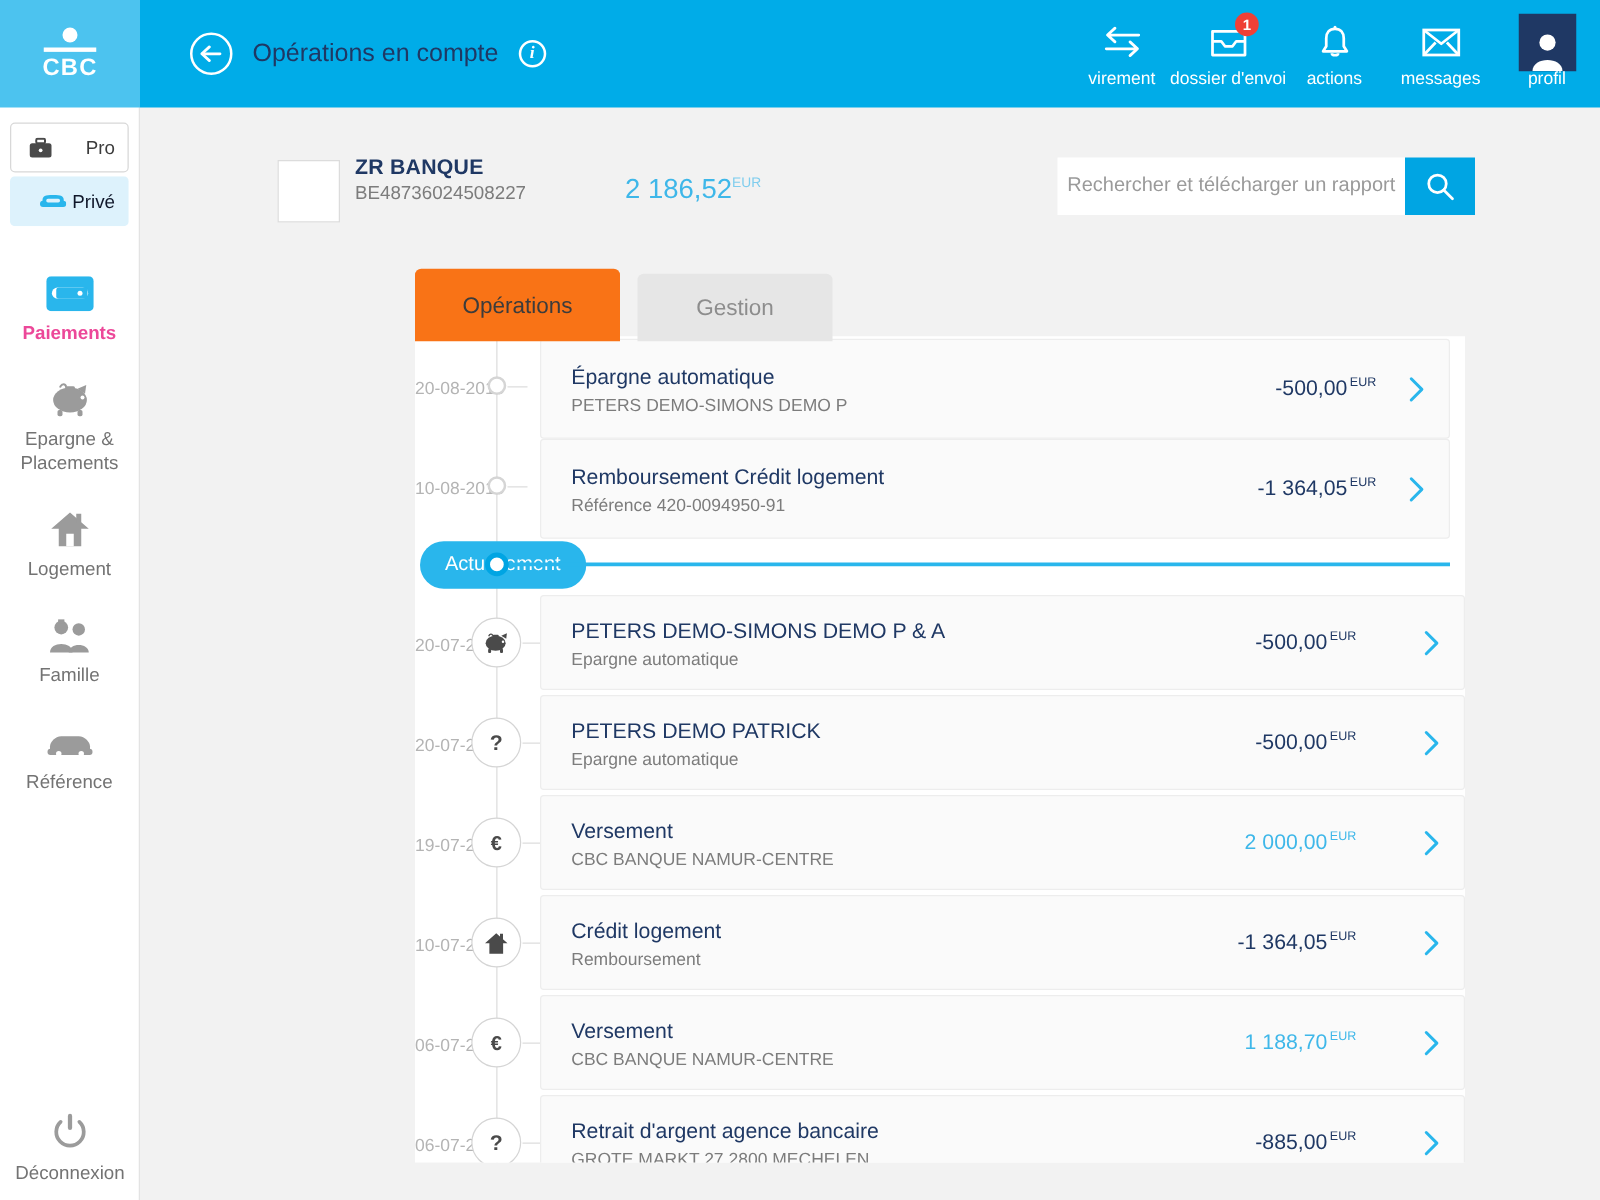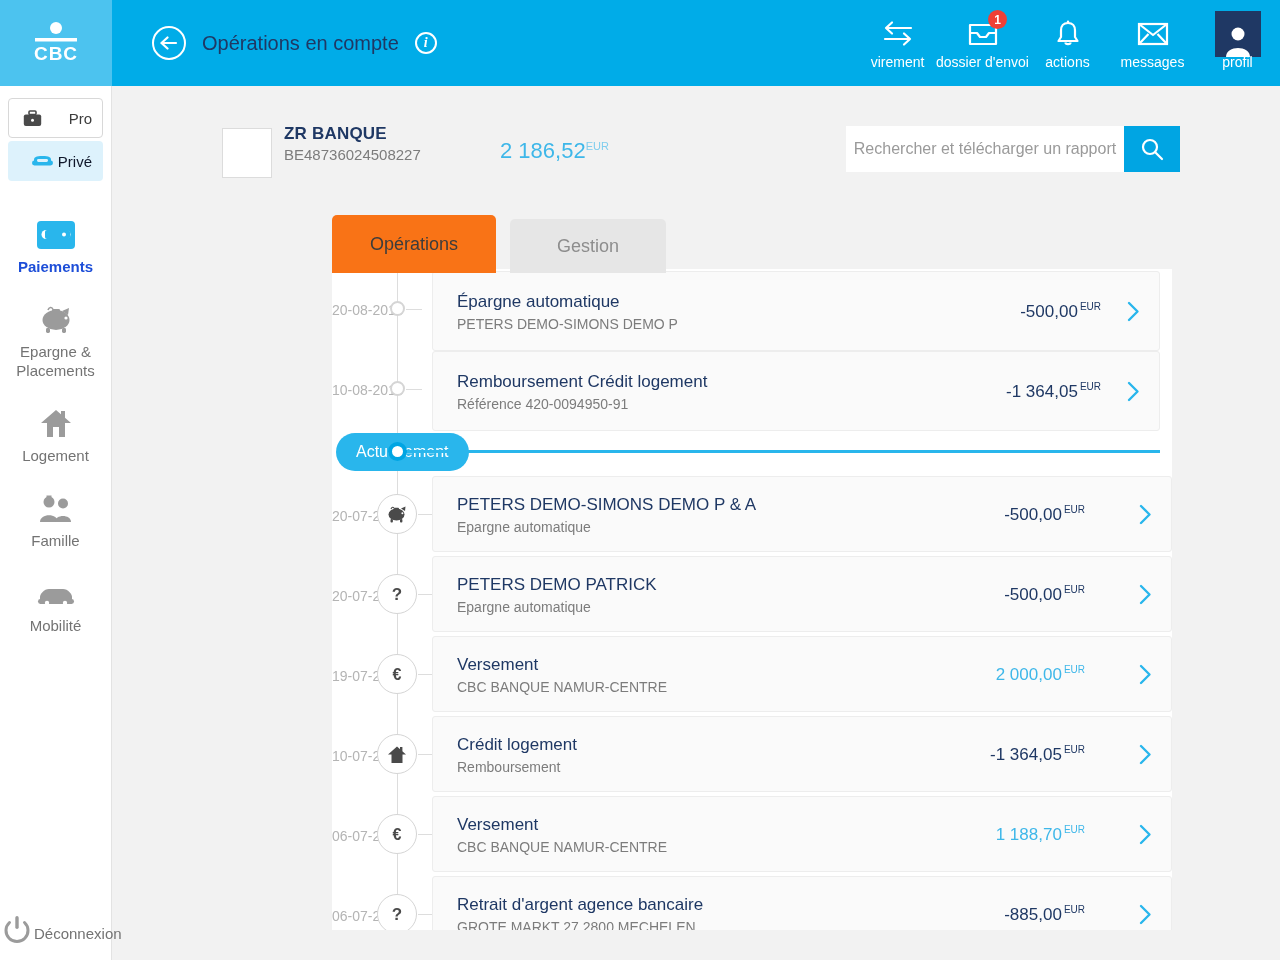--- a/index.html
+++ b/index.html
@@ -45,25 +45,25 @@
   .nav-list { margin-top: 22px; }
   .nav-item {
     display: flex; flex-direction: column; align-items: center;
     padding: 10px 2px 12px 2px;
     text-align: center;
   }
   .nav-icon { height: 36px; display: flex; align-items: flex-end; justify-content: center; }
   .nav-label {
     margin-top: 8px; font-size: 15px; color: #737373; line-height: 19px;
   }
-  .nav-item.active .nav-label { color: #1d4ed8; font-weight: bold; }
+  .nav-item.active .nav-label { color: #ec4899; font-weight: bold; }
 
   .logout {
     position: absolute; bottom: 12px; left: 0; width: 112px;
-    display: flex; flex-direction: row; align-items: center;
+    display: flex; flex-direction: column; align-items: center;
   }
   .logout .nav-label { margin-top: 6px; }
 
   
   .header {
     position: absolute; left: 112px; top: 0;
     width: 1168px; height: 86px;
     background: #00ace8;
   }
   .hdr-left {
@@ -327,21 +327,21 @@
 
       <div class="nav-item">
         <span class="nav-icon">
           <svg width="38" height="22" viewBox="0 0 38 22">
             <path d="M3,15 L3,11 C3,8 7,3 12,3 L26,3 C31,3 35,8 35,11 L35,15 Z" fill="#9b9b9b"></path>
             <rect x="1" y="13" width="36" height="5" rx="2.4" fill="#9b9b9b"></rect>
             <circle cx="10" cy="17" r="2.2" fill="#fff"></circle>
             <circle cx="28" cy="17" r="2.2" fill="#fff"></circle>
           </svg>
         </span>
-        <span class="nav-label">Mobilité</span>
+        <span class="nav-label">Référence</span>
       </div>
     </div>
 
     <div class="logout">
       <span class="nav-icon">
         <svg width="34" height="34" viewBox="0 0 34 34">
           <path d="M9.5,8.5 A11,11 0 1,0 24.5,8.5" fill="none" stroke="#9b9b9b" stroke-width="3" stroke-linecap="round"></path>
           <rect x="15.3" y="2" width="3.4" height="13" rx="1.7" fill="#9b9b9b"></rect>
         </svg>
       </span>

